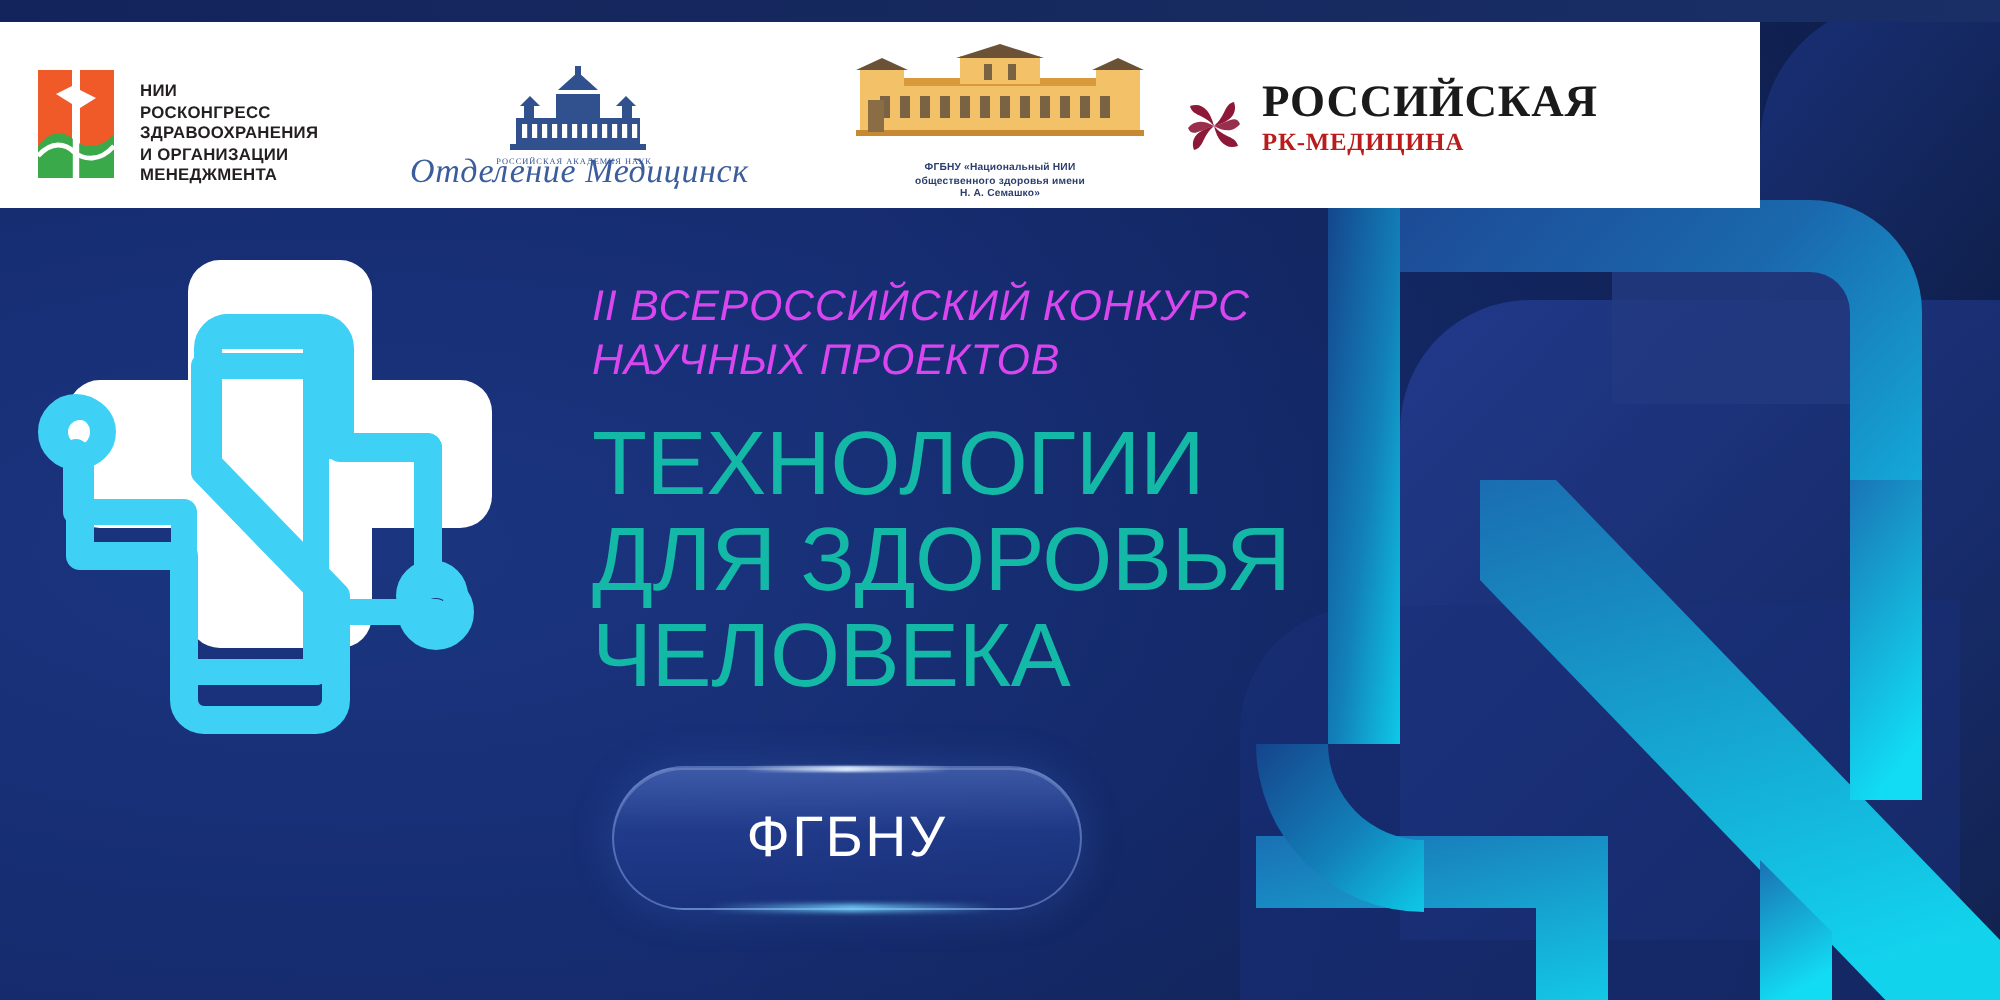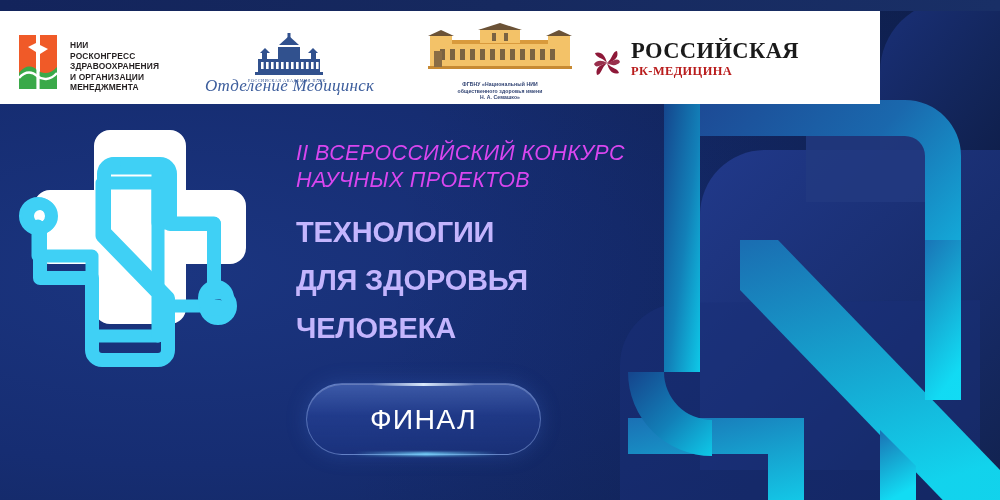--- a/index.html
+++ b/index.html
@@ -73,21 +73,21 @@
   .cross-wrap{ position:absolute; left:18px; top:128px; width:230px; height:246px; z-index:14; }
 
   
   .text-block{ position:absolute; left:296px; top:140px; z-index:20; width:430px; }
   .kicker{
     color:#d946ef; font-size:21.5px; font-weight:500; line-height:26.5px;
     letter-spacing:0.35px;
     font-style:italic;
   }
   .headline{
-    color:#c4b5fd; font-size:29px; font-weight:700; line-height:48px;
+    color:#14b8a6; font-size:45px; font-weight:400; line-height:48px;
     letter-spacing:-0.2px; margin-top:15px; text-transform:uppercase;
   }
 
   
   .final-btn{
     position:absolute; left:306px; top:383px; width:235px; height:72px;
     border-radius:36px; z-index:22;
     background:linear-gradient(180deg, rgba(92,126,210,0.55) 0%, rgba(48,78,172,0.40) 45%, rgba(36,62,150,0.30) 100%);
     border:1px solid rgba(150,180,240,0.45);
     box-shadow:0 0 20px rgba(70,120,220,0.25), inset 0 1px 0 rgba(255,255,255,0.20);
@@ -328,16 +328,16 @@
     <div class="headline">
       <div>ТЕХНОЛОГИИ</div>
       <div>ДЛЯ ЗДОРОВЬЯ</div>
       <div>ЧЕЛОВЕКА</div>
     </div>
   </div>
 
   <div class="final-btn">
     <span class="glow-top"></span>
     <span class="glow-bottom"></span>
-    <span class="final-label">ФИНАЛ</span>
+    <span class="final-label">ФГБНУ</span>
   </div>
 
 </div>
 
 </body></html>

